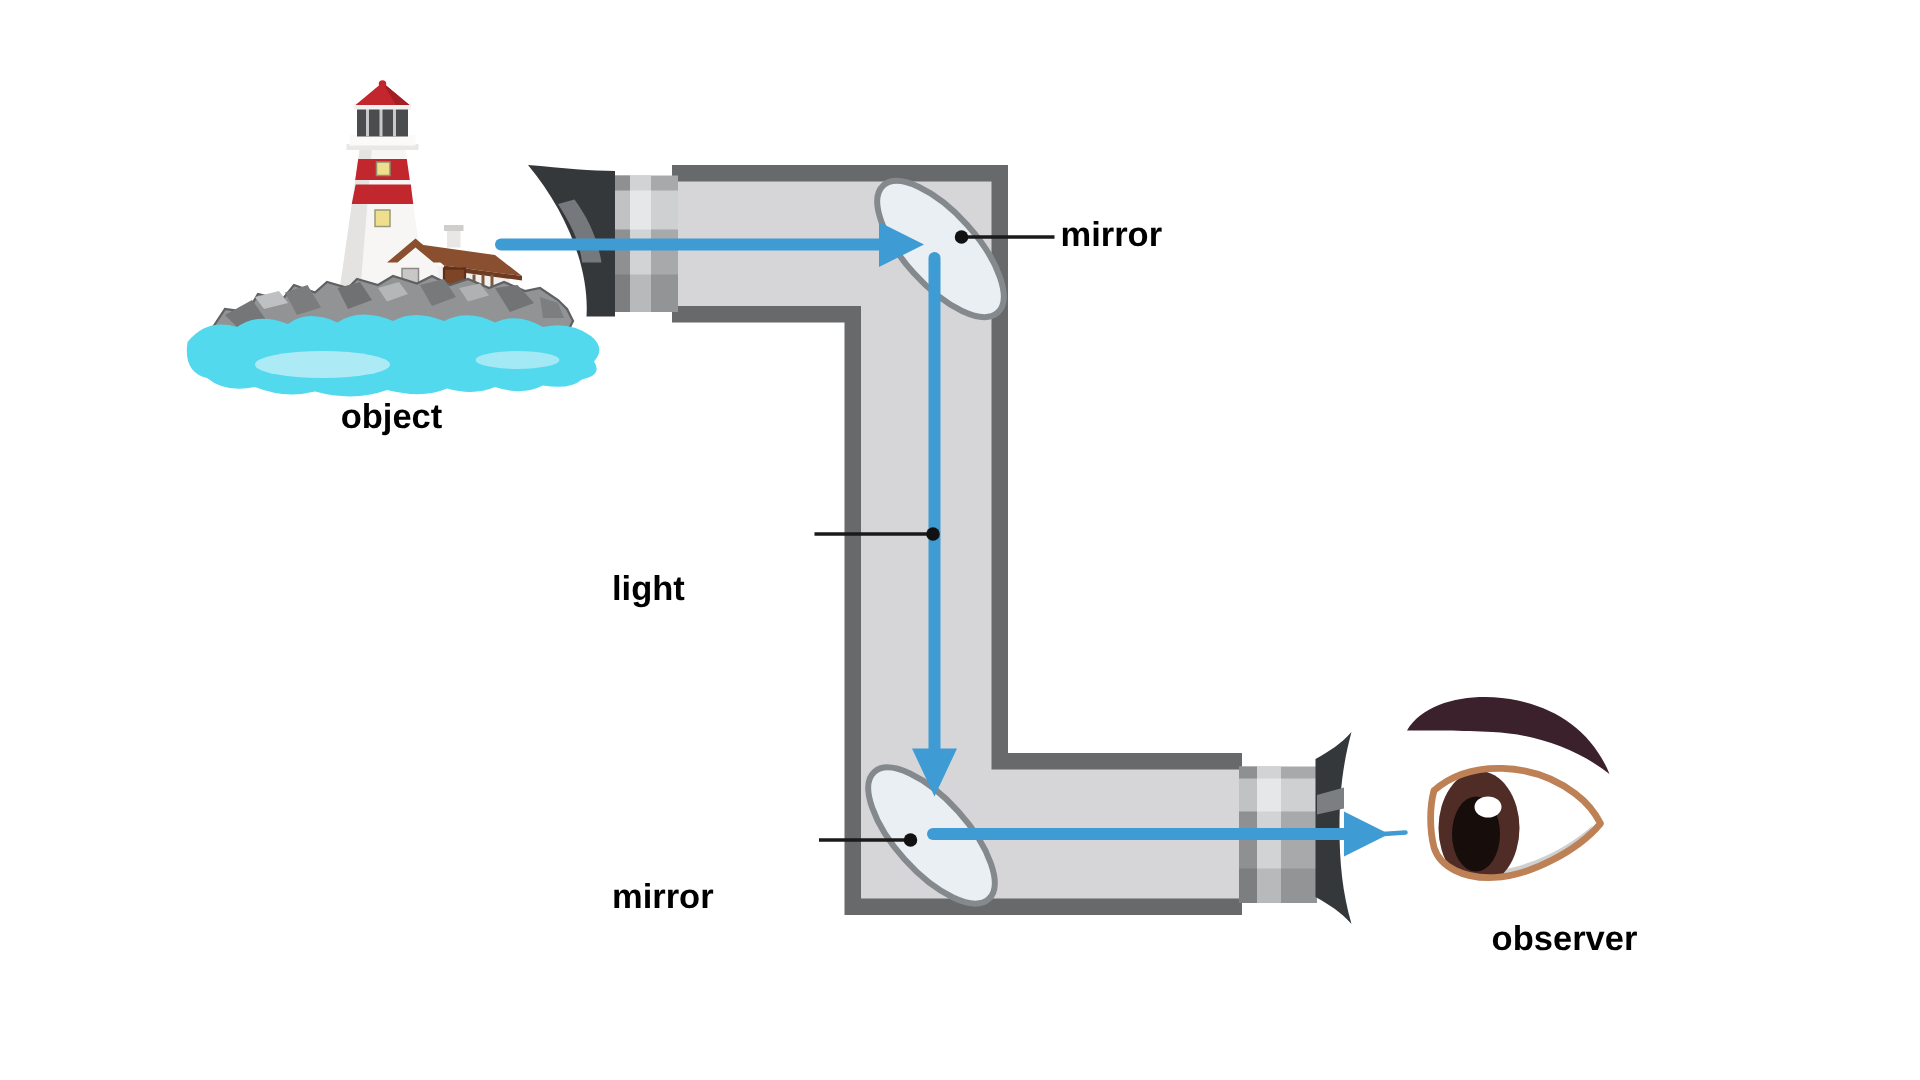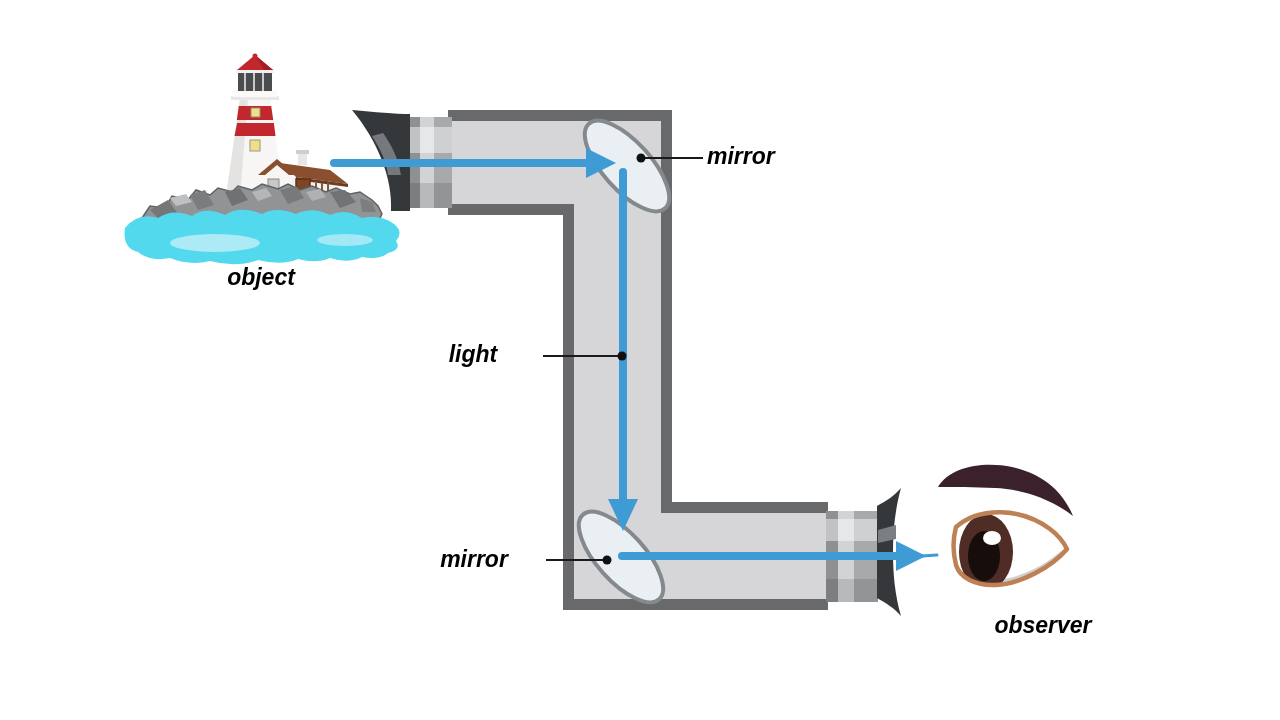--- a/index.html
+++ b/index.html
@@ -1,21 +1,21 @@
 <!DOCTYPE html>
 <html><head>
 <meta charset="utf-8">
 <style>
   html,body{margin:0;padding:0;background:#ffffff;}
   .stage{position:relative;width:1280px;height:720px;background:#ffffff;overflow:hidden;
          font-family:"Liberation Sans",sans-serif;}
   .stage svg{position:absolute;left:0;top:0;}
-  .lbl{position:absolute;font-weight:700;font-size:23px;color:#000;line-height:1.1;white-space:nowrap;font-style:italic;}
+  .lbl{position:absolute;font-weight:700;font-size:23px;color:#000;line-height:1.1;white-space:nowrap;}
   .lbl.center{text-align:center;}
-  .lbl.right{text-align:center;}
+  .lbl.right{text-align:left;margin-top:38px;}
 </style>
 </head>
 <body>
 
 <div class="stage">
 
 <svg width="1280" height="720" viewBox="0 0 1280 720">
 
   <g>
     <path d="M448,110 H672 V502 H828 V610 H563 V215 H448 Z" fill="#67696b"></path>

